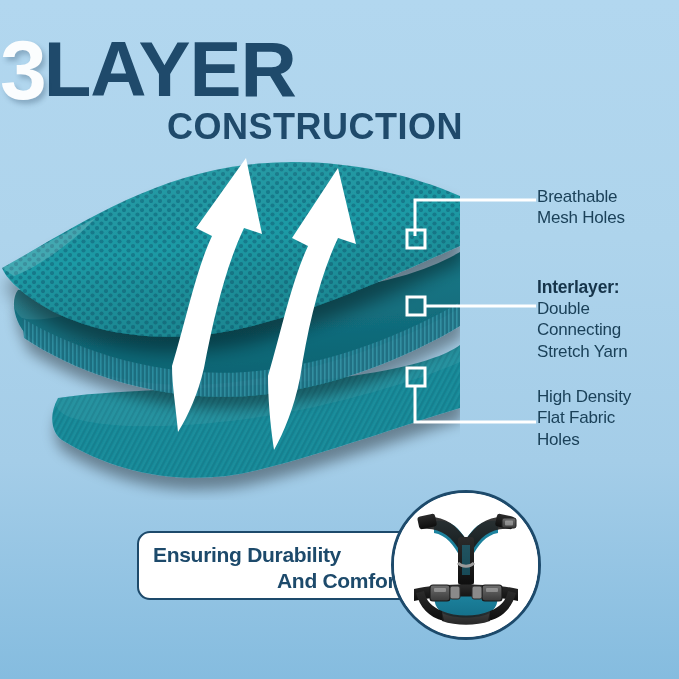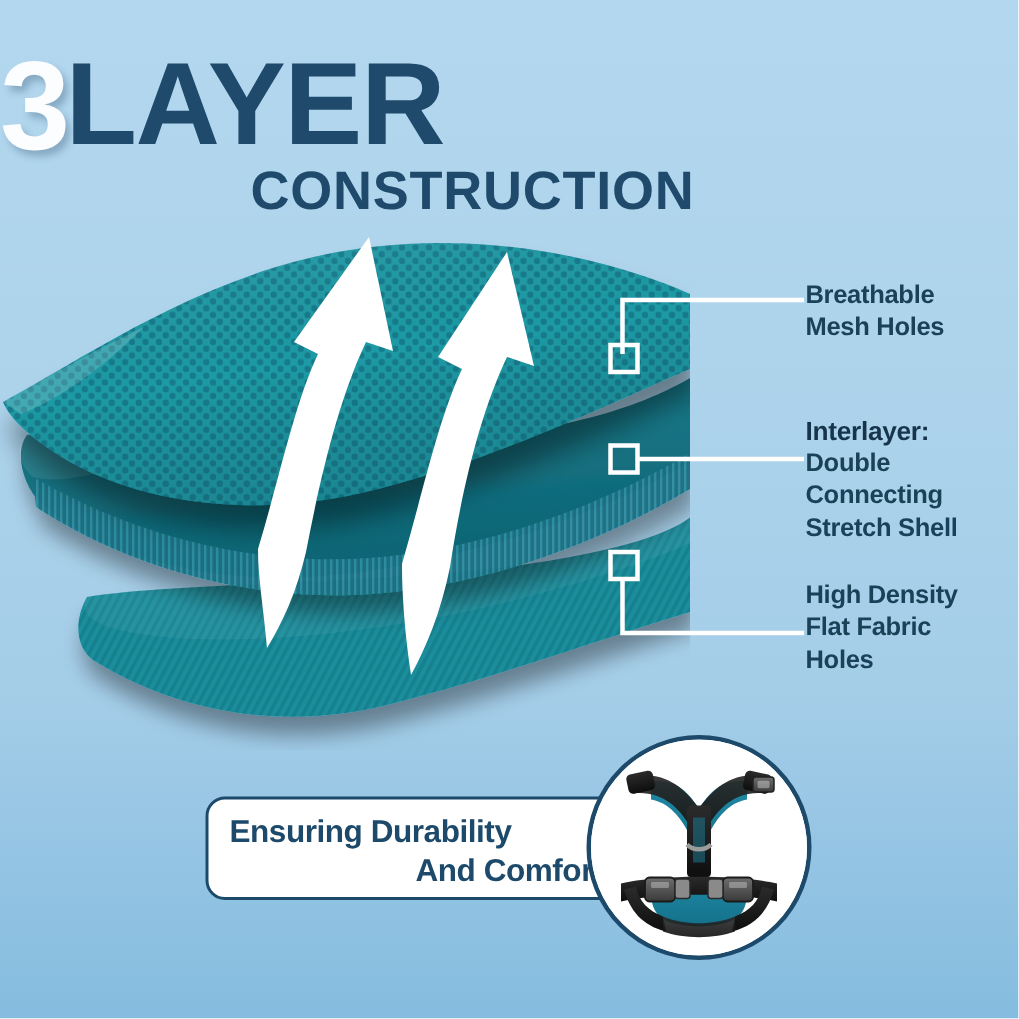--- a/index.html
+++ b/index.html
@@ -51,21 +51,21 @@
   .conn{position:absolute;}
   .conn svg{display:block;overflow:visible;}
 
   
   .callout{position:absolute;color:#17364e;}
   .callout .ttl{
     font-size:17.5px;font-weight:bold;letter-spacing:-0.2px;
     line-height:1.26;color:#16344a;
   }
   .callout .bdy{
-    font-size:17px;font-weight:bold;letter-spacing:-0.2px;
+    font-size:17px;font-weight:normal;letter-spacing:-0.2px;
     line-height:1.26;color:#1b4159;
   }
   #callout-shell{left:537px;top:186px;}
   #callout-inter{left:537px;top:276px;}
   #callout-lining{left:537px;top:386px;}
 
   
   .banner{
     position:absolute;left:137px;top:531px;width:305px;height:69px;
     background:#ffffff;border:2.5px solid #1d4a6b;border-radius:13px;
@@ -256,21 +256,21 @@
 
   <div class="callout" id="callout-shell">
     <div class="bdy">Breathable</div>
     <div class="bdy">Mesh Holes</div>
   </div>
 
   <div class="callout" id="callout-inter">
     <div class="ttl">Interlayer:</div>
     <div class="bdy">Double</div>
     <div class="bdy">Connecting</div>
-    <div class="bdy">Stretch Shell</div>
+    <div class="bdy">Stretch Yarn</div>
   </div>
 
   <div class="callout" id="callout-lining">
     <div class="bdy">High Density</div>
     <div class="bdy">Flat Fabric</div>
     <div class="bdy">Holes</div>
   </div>
 
   <div class="banner">
     <div class="banner-text">

